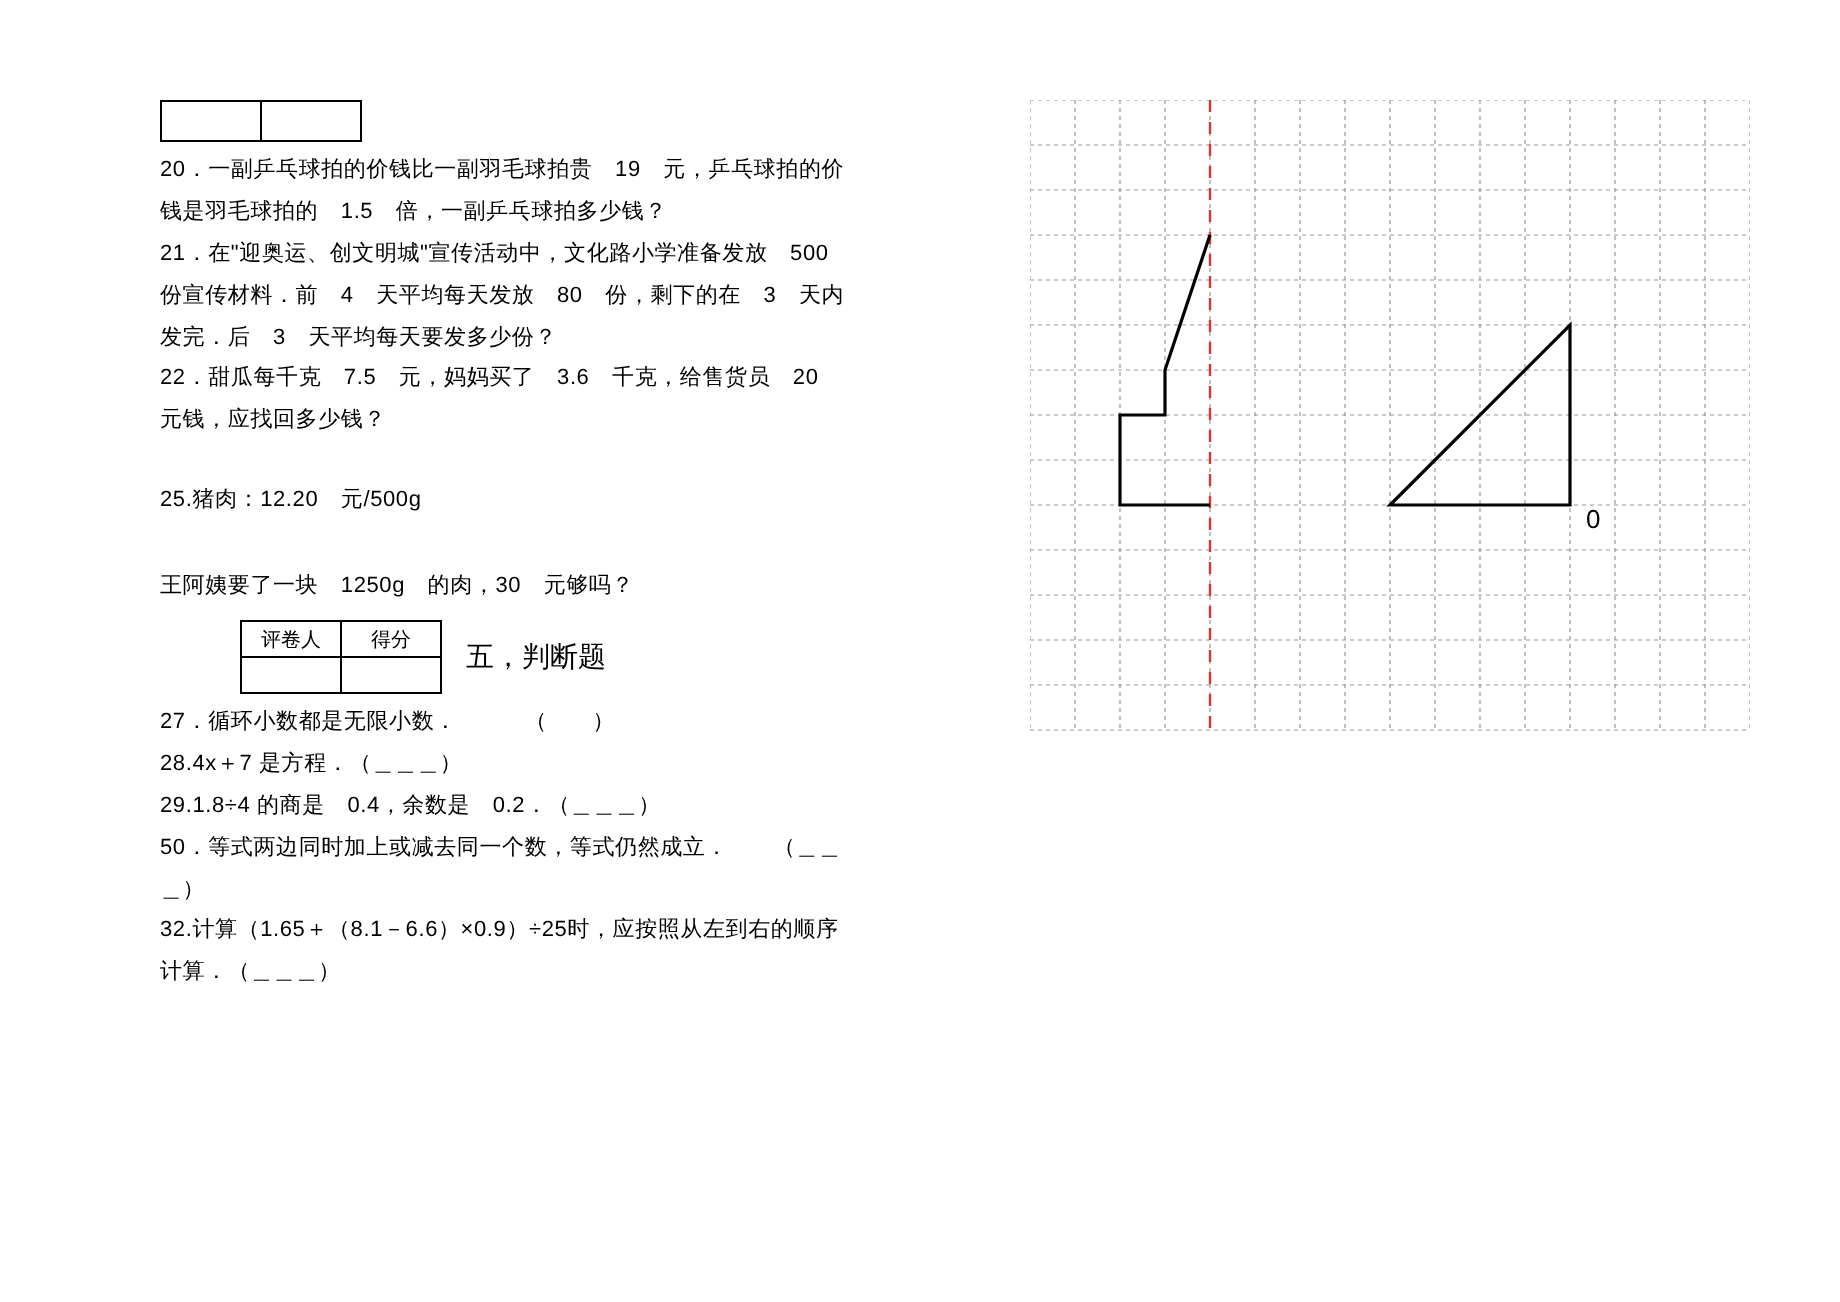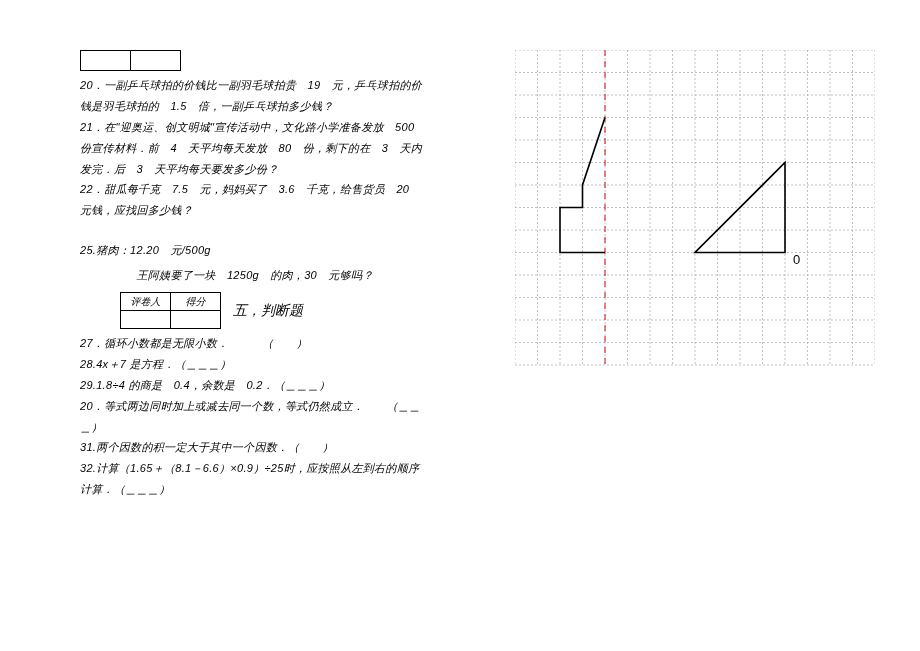--- a/index.html
+++ b/index.html
@@ -10,21 +10,20 @@
     font-family: "SimSun", "Microsoft YaHei", sans-serif;
     font-size: 11px;
     color: #000;
     display: flex;
     overflow: hidden;
   }
   .left-col {
     width: 460px;
     padding: 50px 30px 8px 80px;
     position: relative;
-    font-style: italic;
   }
   .right-col {
     width: 460px;
     position: relative;
     display: flex;
     align-items: flex-start;
     justify-content: center;
   }
   .small-table {
     border-collapse: collapse;
@@ -80,43 +79,42 @@
           <td></td>
           <td></td>
         </tr>
   </tbody>
     </table>
 
   <div class="q">20．一副乒乓球拍的价钱比一副羽毛球拍贵　19　元，乒乓球拍的价钱是羽毛球拍的　1.5　倍，一副乒乓球拍多少钱？</div>
   <div class="q">21．在"迎奥运、创文明城"宣传活动中，文化路小学准备发放　500　份宣传材料．前　4　天平均每天发放　80　份，剩下的在　3　天内发完．后　3　天平均每天要发多少份？</div>
   <div class="q">22．甜瓜每千克　7.5　元，妈妈买了　3.6　千克，给售货员　20　元钱，应找回多少钱？</div>
   <div class="q" style="margin-top:19px;">25.猪肉：12.20　元/500g</div>
-  <div class="q" style="margin-top:4px;text-align:center;">王阿姨要了一块　1250g　的肉，30　元够吗？</div>
+  <div class="q" style="margin-top:22px;">王阿姨要了一块　1250g　的肉，30　元够吗？</div>
 
   <div class="score-table">
     <table>
       <tbody>
           <tr>
         <td>评卷人</td>
         <td>得分</td>
       </tr>
       <tr>
             <td></td>
             <td></td>
           </tr>
     </tbody>
       </table>
     <span class="section-title">五，判断题</span>
   </div>
 
   <div class="q">27．循环小数都是无限小数．　　　（　　）</div>
   <div class="q">28.4x＋7 是方程．（＿＿＿）</div>
   <div class="q">29.1.8÷4 的商是　0.4，余数是　0.2．（＿＿＿）</div>
-  <div class="q">20．等式两边同时加上或减去同一个数，等式仍然成立．　　（＿＿＿）</div>
-  <div class="q">31.两个因数的积一定大于其中一个因数．（　　）</div>
+  <div class="q">50．等式两边同时加上或减去同一个数，等式仍然成立．　　（＿＿＿）</div>
   <div class="q">32.计算（1.65＋（8.1－6.6）×0.9）÷25时，应按照从左到右的顺序计算．（＿＿＿）</div>
 
 </div>
 
 <div class="right-col">
   <div class="grid-wrap">
     <svg class="grid-svg" width="360" height="320" viewBox="0 0 360 320">
 
       <g stroke="#999" stroke-width="0.6" stroke-dasharray="2,2">
 

